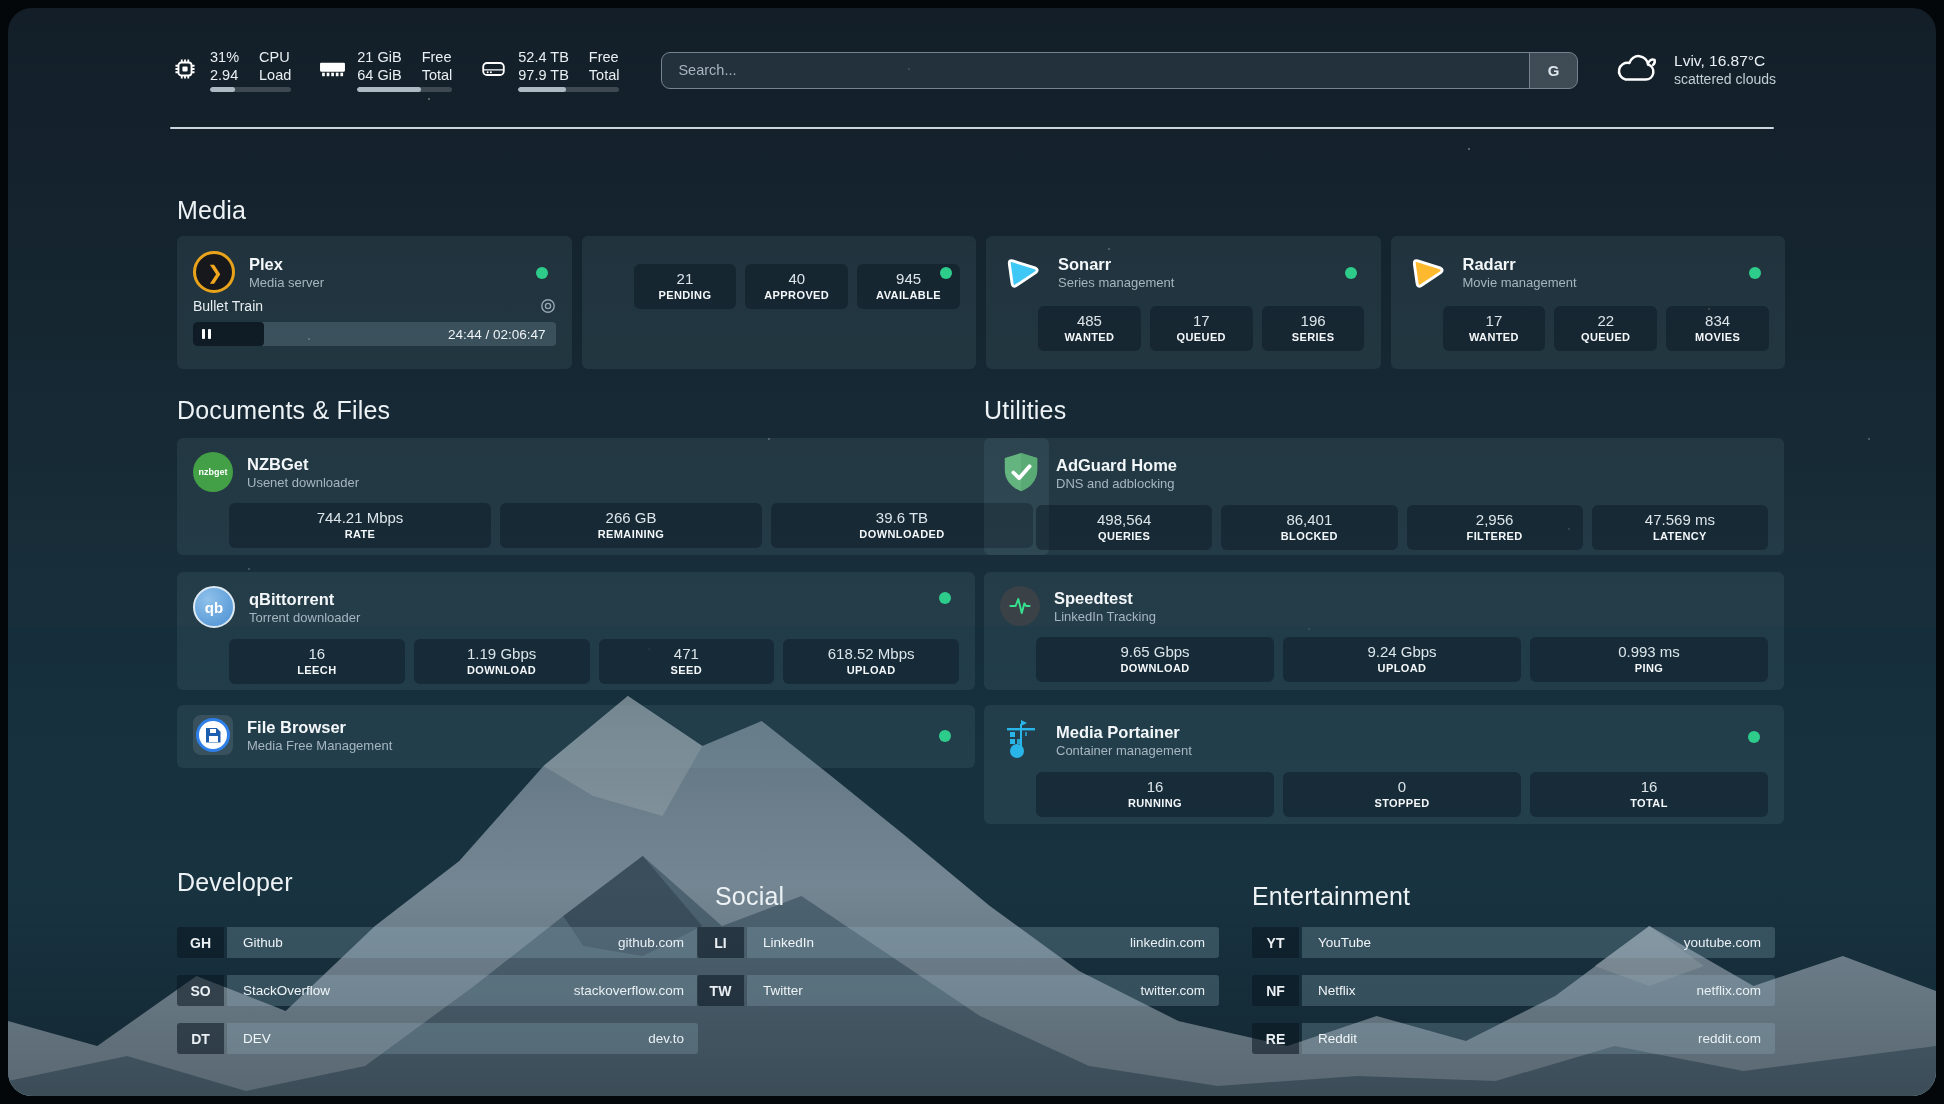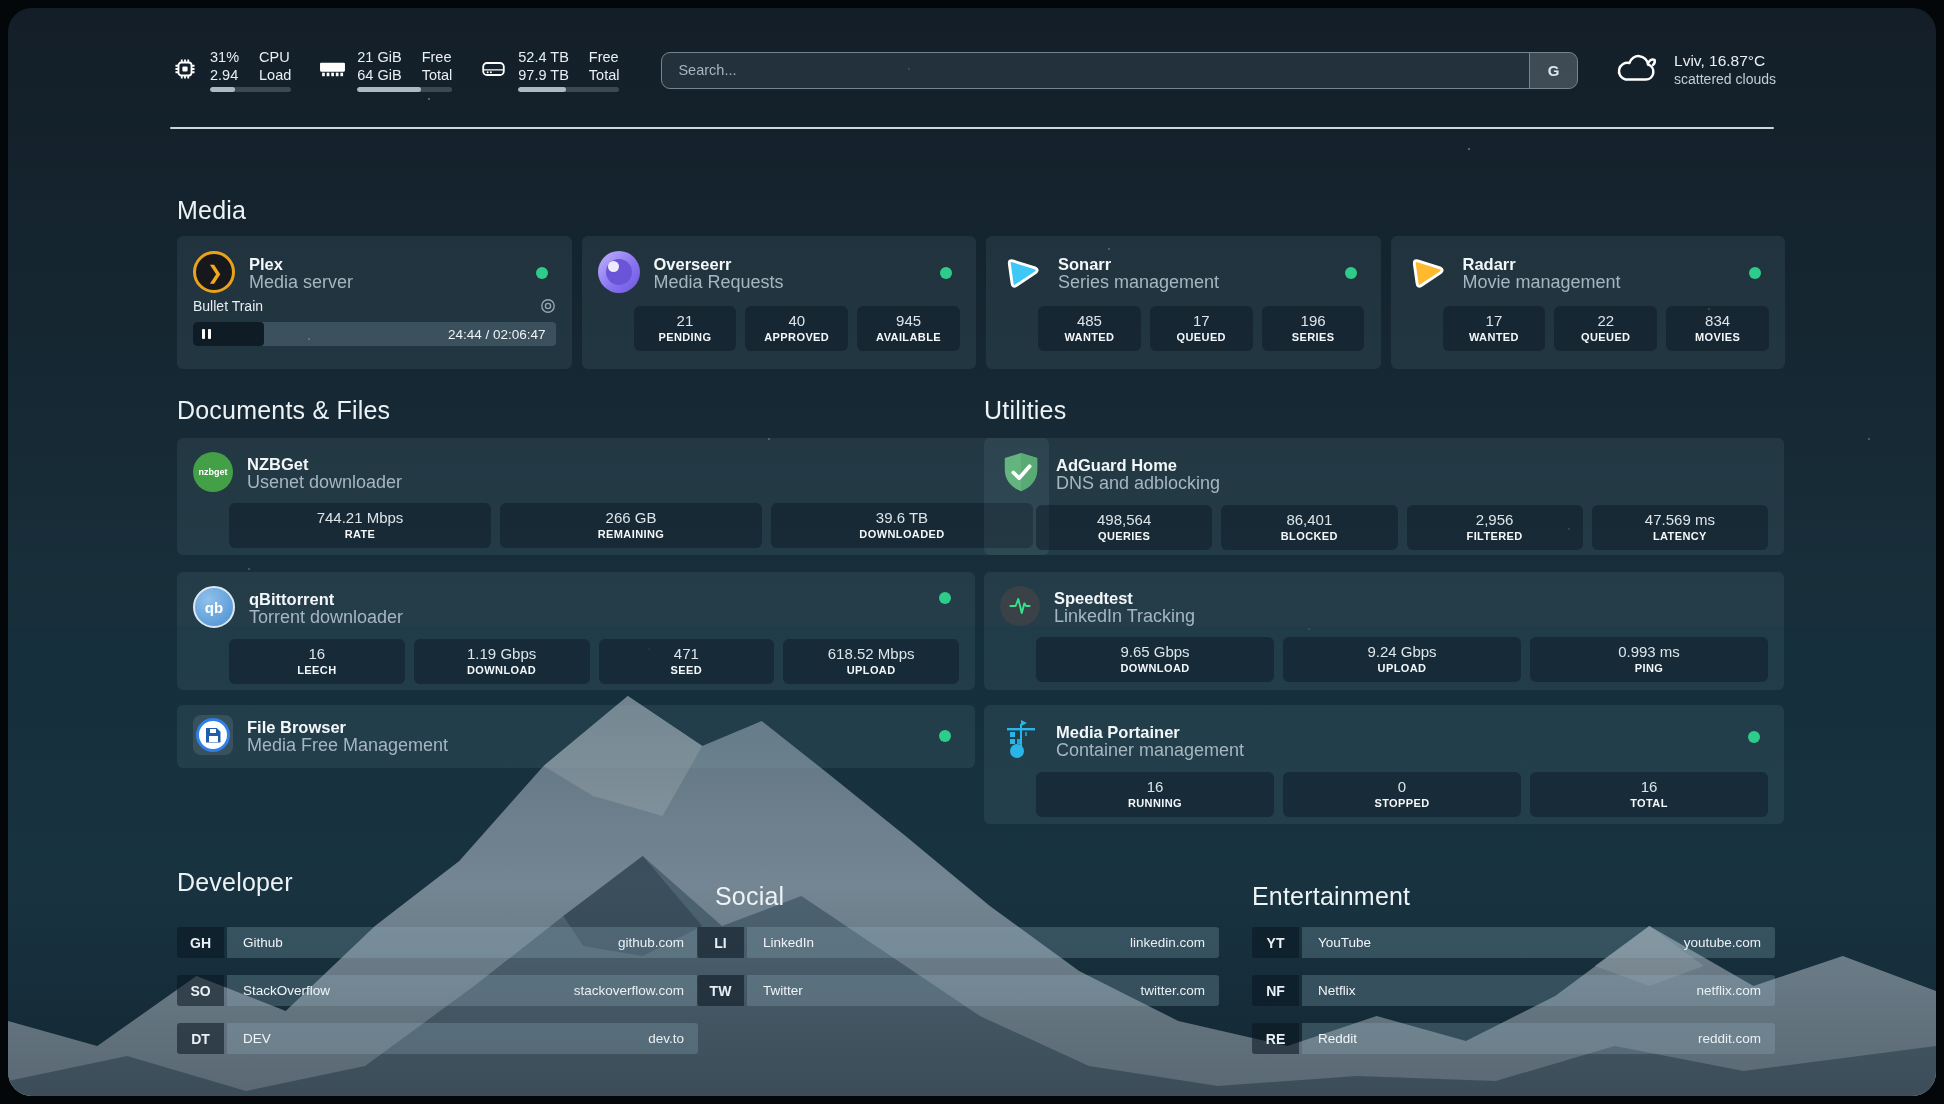--- a/index.html
+++ b/index.html
@@ -48,21 +48,21 @@
   
   .sec-title { position:absolute; color:#edf2f5; font-size:25px; font-weight:500; letter-spacing:.2px; }
 
   .card { position:absolute; background:rgba(146,182,201,.10); border-radius:6px; padding:14px 16px; }
   .media-row { position:absolute; left:169px; top:228px; width:1608px; height:133px; display:flex; gap:10px; }
   .media-row .card { position:relative; flex:1; height:133px; padding:15px 16px 14px; }
 
   .chead { display:flex; align-items:center; }
   .cicon { width:42px; height:42px; margin-right:14px; flex:0 0 auto; display:flex; align-items:center; justify-content:center; }
   .ctext .cname { color:#f3f7f9; font-size:16.5px; font-weight:600; line-height:20px; }
-  .ctext .cdesc { color:#a6b6c0; font-size:18px; line-height:17px; }
+  .ctext .cdesc { color:#a6b6c0; font-size:13px; line-height:17px; }
   .dot { position:absolute; width:12px; height:12px; border-radius:50%; background:#2ecc8b; }
   .media-row .dot { top:31px; right:24px; }
 
   .stats { display:flex; gap:9px; margin-top:13px;margin-left:36px; }
   .stat { flex:1; background:rgba(8,20,30,.42); border-radius:6px; height:45px; display:flex; flex-direction:column;
           align-items:center; justify-content:center; }
   .stat .sv { color:#dce5ea; font-size:15px; line-height:18px; }
   .stat .sl { color:#f5f8fa; font-size:11px; font-weight:700; letter-spacing:.4px; line-height:15px; }
 
   
@@ -267,27 +267,20 @@
           <div class="p-elapsed" style="width: 19.5%;">
                 <i></i>
                 <i></i>
               </div>
           <span class="p-time">24:44 / 02:06:47</span>
         </div>
       </div>
 
       <div class="card">
         <span class="dot"></span>
-        <div class="chead">
-          <div class="cicon ovs-ic"></div>
-          <div class="ctext">
-            <div class="cname">Overseerr</div>
-            <div class="cdesc">Media Requests</div>
-          </div>
-        </div>
         <div class="stats">
           <div class="stat">
                 <div class="sv">21</div>
                 <div class="sl">PENDING</div>
               </div>
           <div class="stat">
                 <div class="sv">40</div>
                 <div class="sl">APPROVED</div>
               </div>
           <div class="stat">

